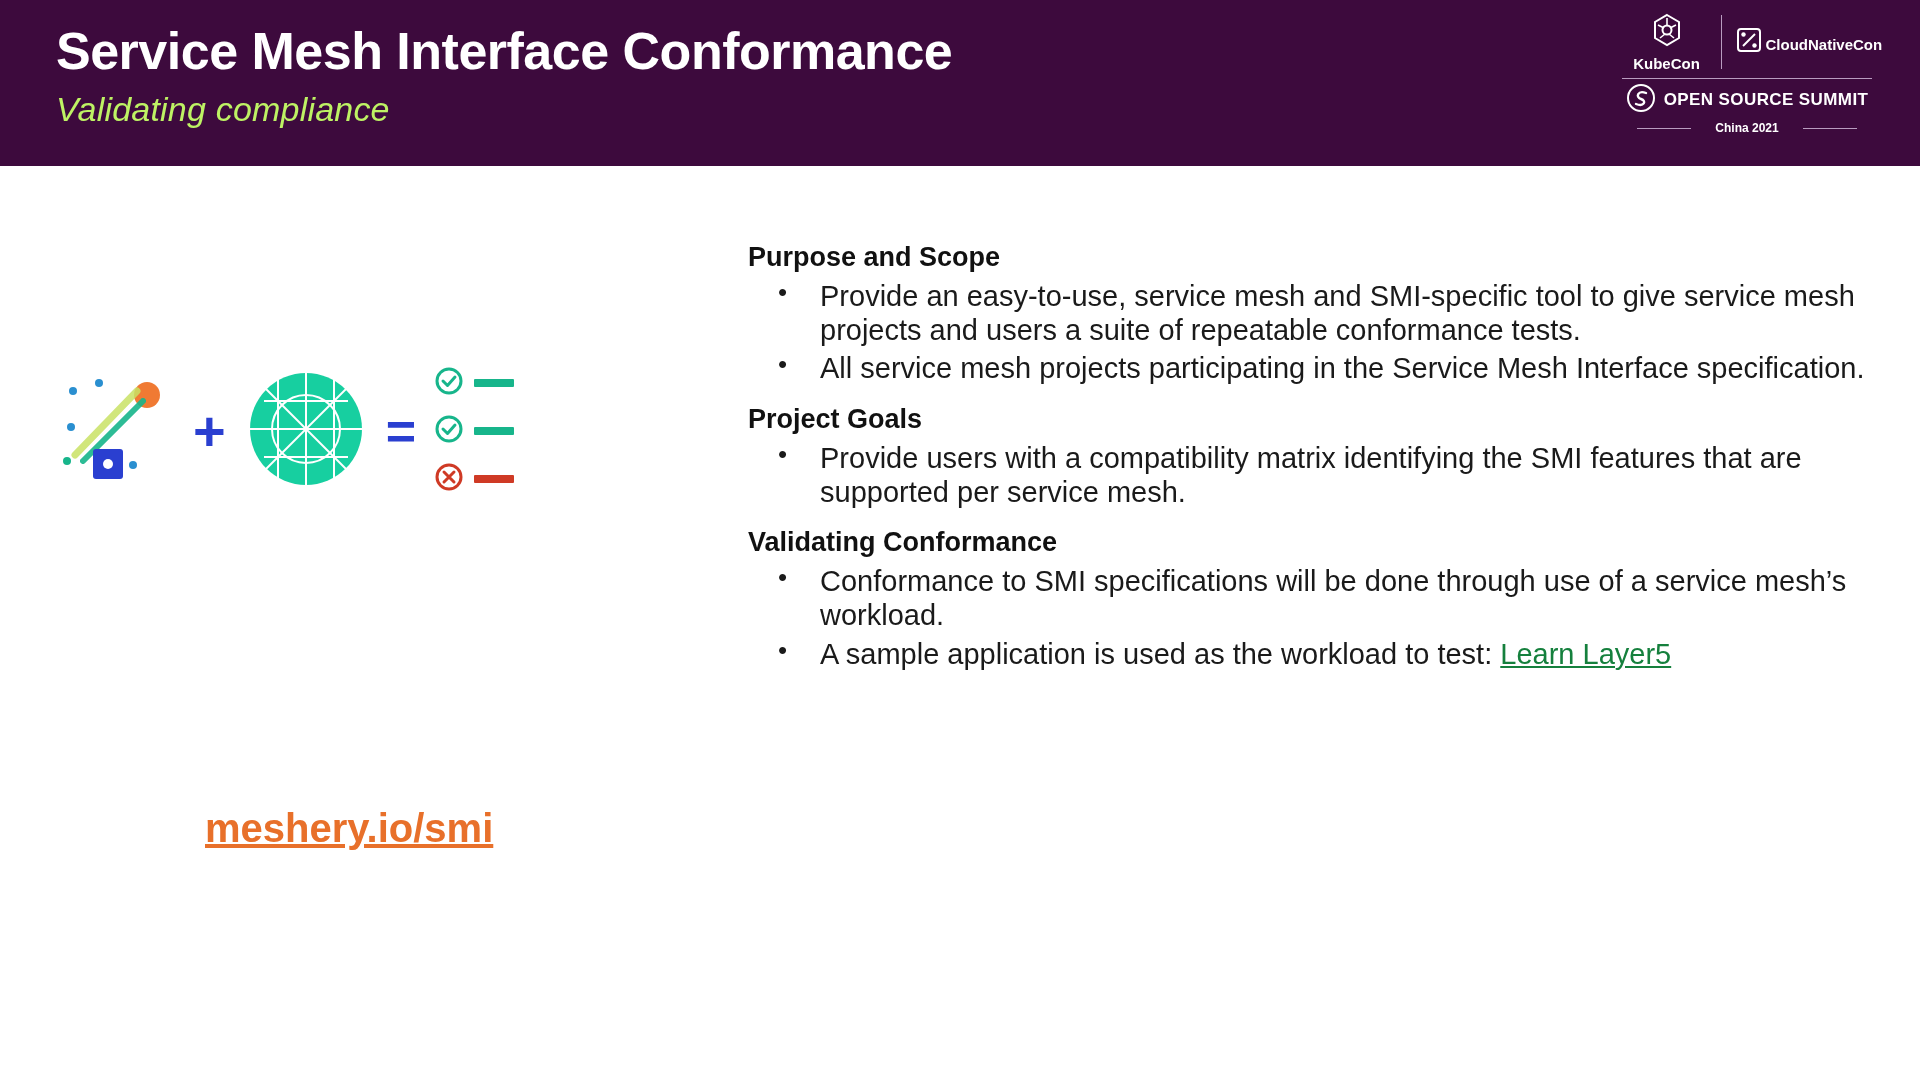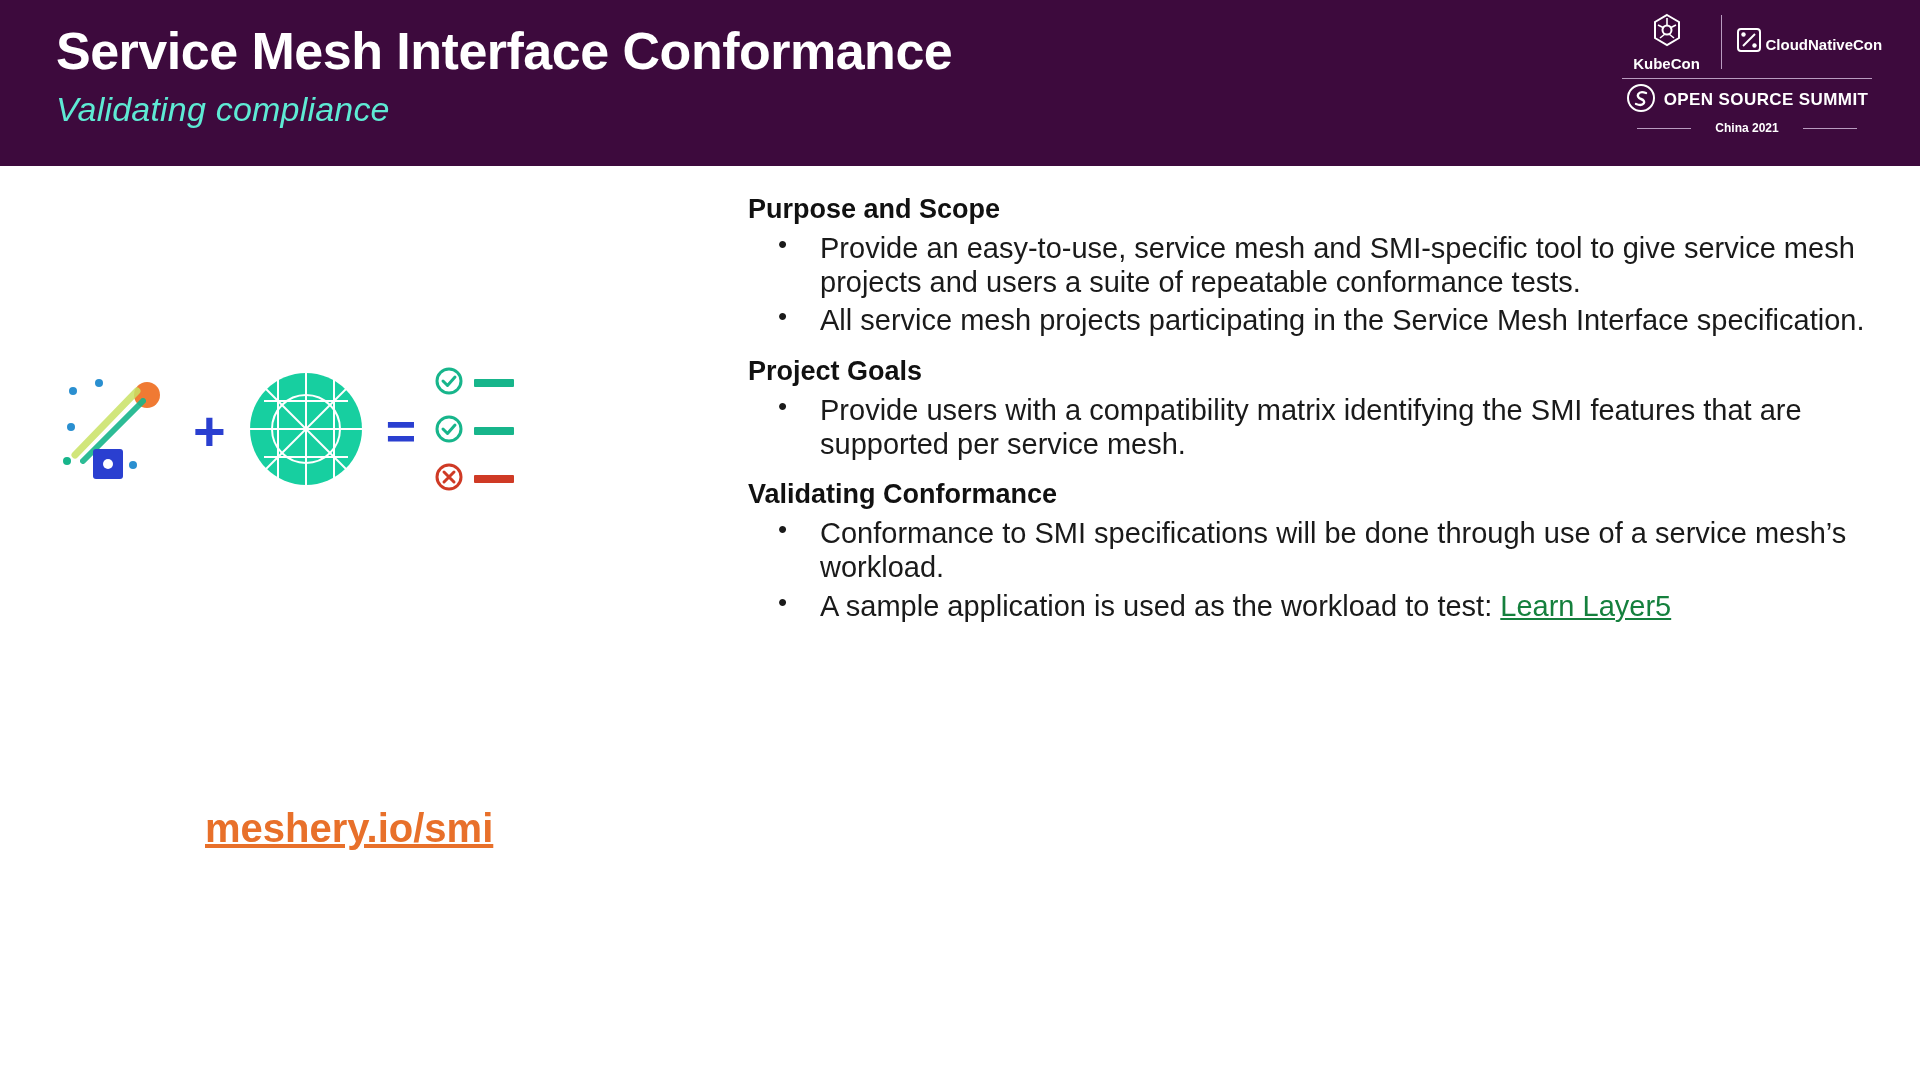--- a/index.html
+++ b/index.html
@@ -30,21 +30,21 @@
     font-weight: bold;
     color: #ffffff;
     letter-spacing: -0.5px;
     line-height: 1.15;
     margin: 0;
     padding-top: 8px;
   }
   .header-subtitle {
     font-size: 34px;
     font-style: italic;
-    color: #5eead4;
+    color: #bef264;
     margin: 8px 0 0 0;
     letter-spacing: 0.2px;
   }
 
   
   .logo-block {
     position: absolute;
     right: 48px;
     top: 8px;
     width: 250px;
@@ -210,21 +210,21 @@
     position: absolute;
     left: 30px;
     top: -2px;
     font-size: 26px;
     color: #1a1a1a;
   }
   .inline-link {
     color: #15803d;
     cursor: pointer;
   }
-  .first-block { margin-top: 28px; }
+  .first-block { margin-top: 76px; }
 </style>
 </head>
 <body>
 
 <div class="header">
   <h1 class="header-title">Service Mesh Interface Conformance</h1>
   <div class="header-subtitle">Validating compliance</div>
 
   <div class="logo-block">
     <div class="logo-row-top">

